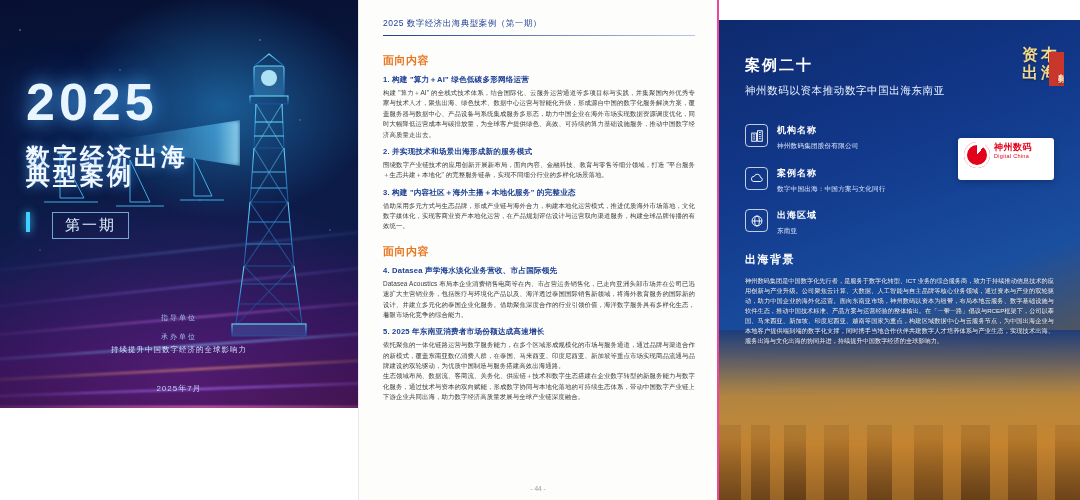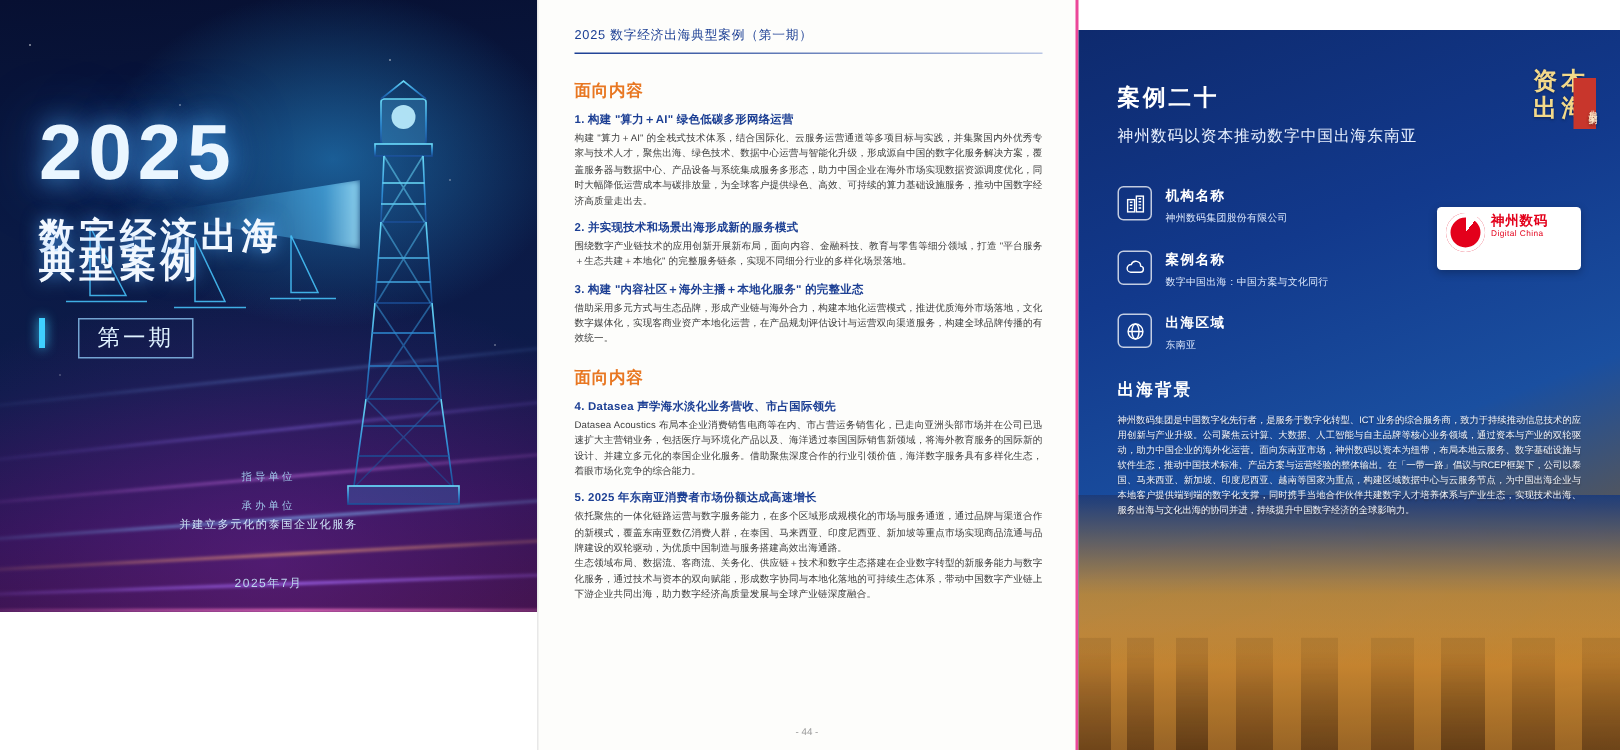--- a/index.html
+++ b/index.html
@@ -244,21 +244,21 @@
     <div class="cover-sub2">典型案例</div>
 
     <div class="issue-badge">
       <div class="bar"></div>
       <div class="bx">第一期</div>
     </div>
 
     <div class="cover-foot">
       <div class="lbl">指导单位</div>
       <div class="lbl">承办单位</div>
-      <div class="orgs">并建立多元化的泰国企业化服务</div>
+      <div class="orgs">持续提升中国数字经济的全球影响力</div>
       <div class="date">2025年7月</div>
     </div>
   </div>
 
   <div class="textpage">
     <div class="tp-header">
       <span>2025 数字经济出海典型案例（第一期）</span>
       <div class="hline"></div>
     </div>
 

